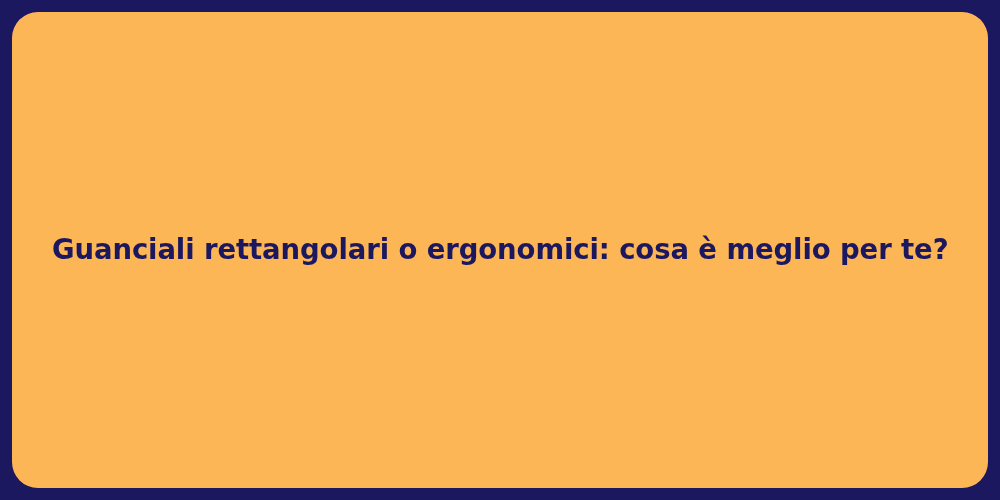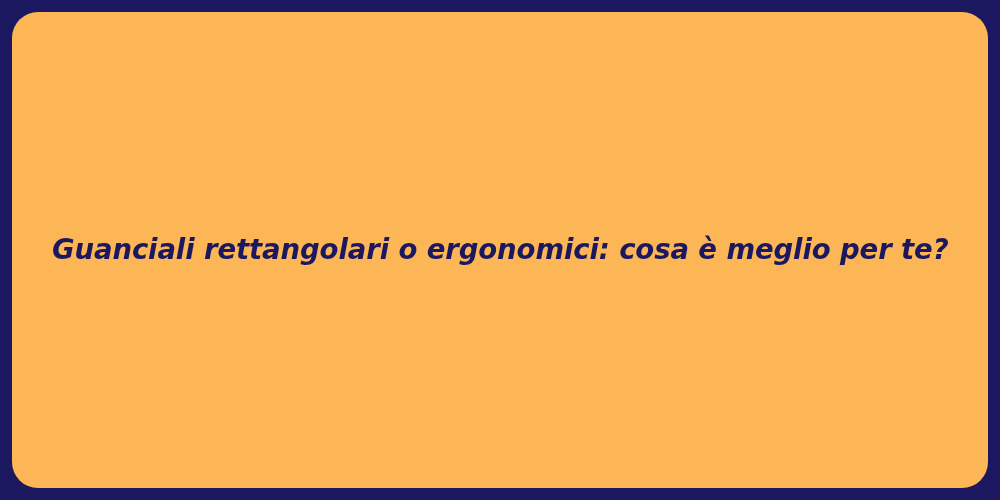--- a/index.html
+++ b/index.html
@@ -14,21 +14,20 @@
     font-family: "DejaVu Sans", sans-serif;
   }
 
   .banner {
     position: relative;
     box-sizing: border-box;
     width: 1000px;
     height: 500px;
     background: #1C1860;
     padding: 12px;
-    font-style: italic;
   }
 
   .banner-card {
     box-sizing: border-box;
     width: 100%;
     height: 100%;
     background: #FDB655;
     border-radius: 26px;
     display: flex;
     align-items: center;

